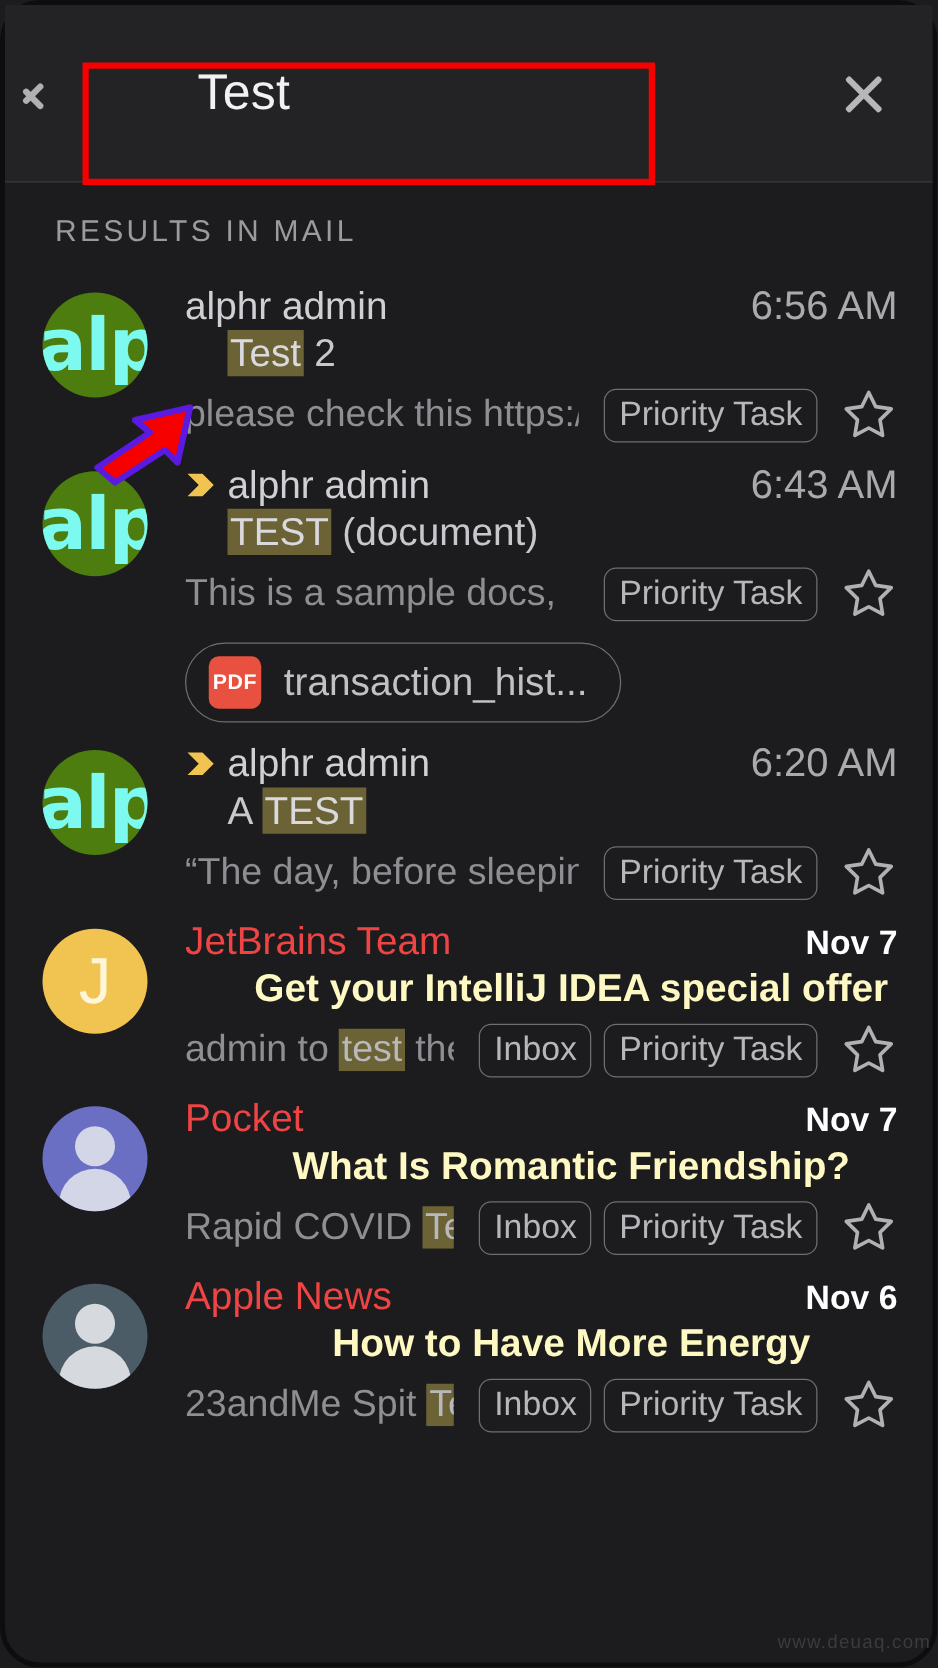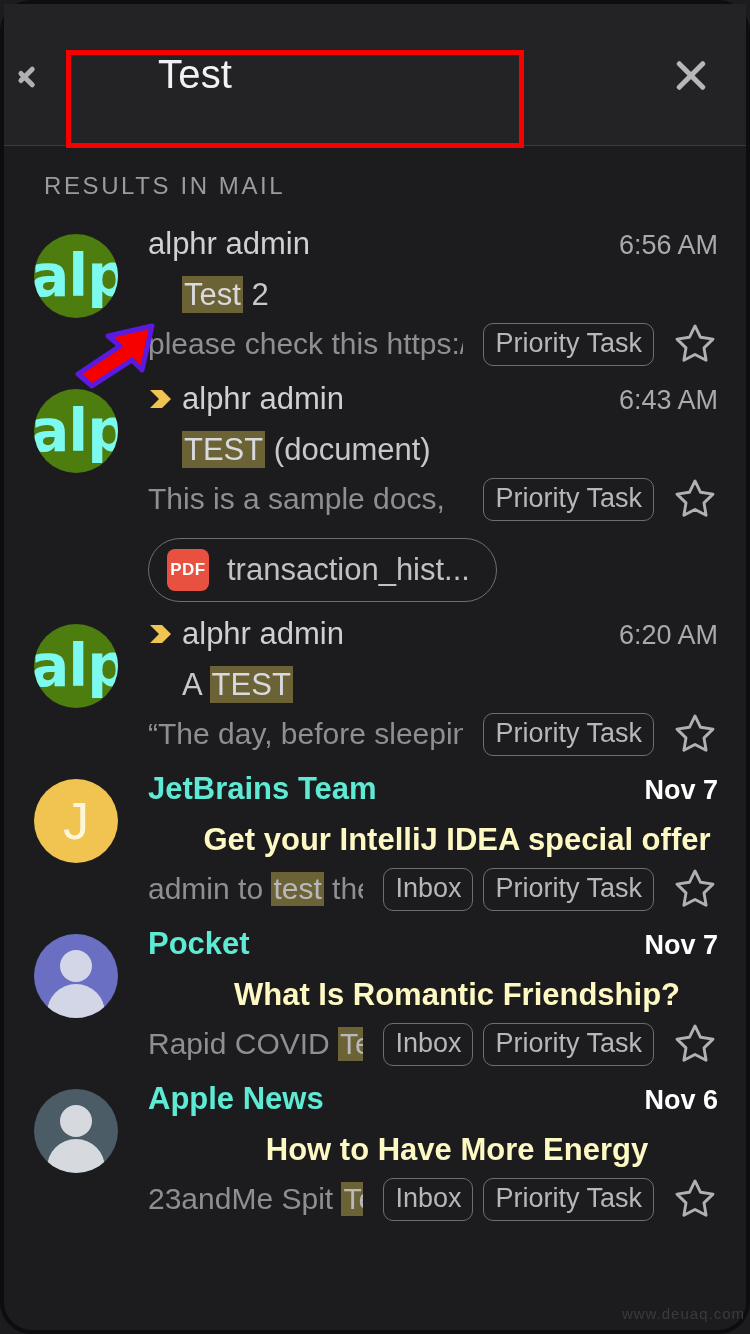--- a/index.html
+++ b/index.html
@@ -173,38 +173,38 @@
     gap: 10px;
   }
   .sender {
     font-size: 31px;
     color: #cfcfd4;
     white-space: nowrap;
     display: flex;
     align-items: flex-start;
     gap: 8px;
   }
-  .sender.bold { color: #5eead4; font-weight: bold; }
+  .sender.bold { color: #ef4444; font-weight: normal; }
   .fwd-icon {
     display: inline-block;
     width: 26px; height: 24px;
     flex: none;
     position: relative;
     top: 2px;
   }
   .timestamp {
-    font-size: 27px;
+    font-size: 32px;
     color: #a9a9ae;
     white-space: nowrap;
     padding-right: 14px;
   }
   .timestamp.bold { color: #fff; font-weight: bold; font-size: 27px; }
 
   .line2 {
-    margin-top: 15px;
+    margin-top: 2px;
     font-size: 31px;
     color: #c7c7cc;
     white-space: nowrap;
     padding-left: 34px;
   }
   .line2.bold { color: #fef9c3; font-weight: bold; text-align: center; }
 
   .hl {
     background: #6b6336;
     color: #d9d9de;

